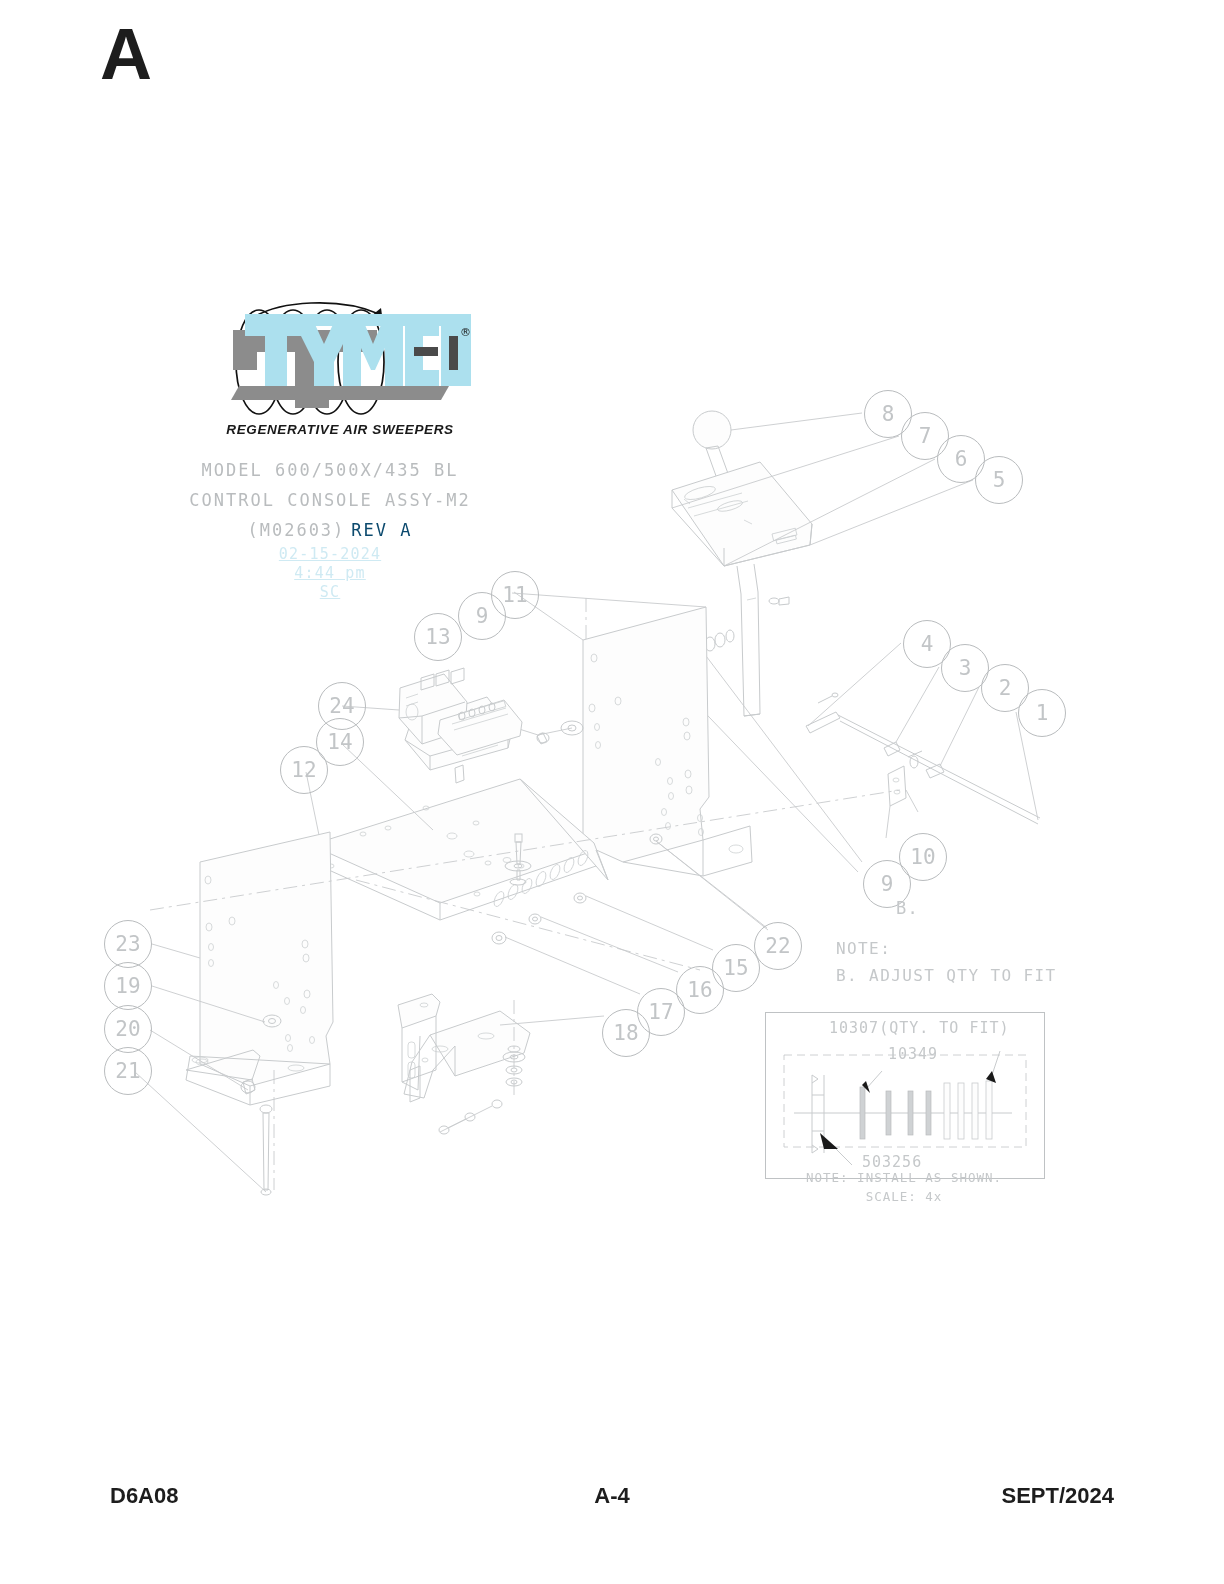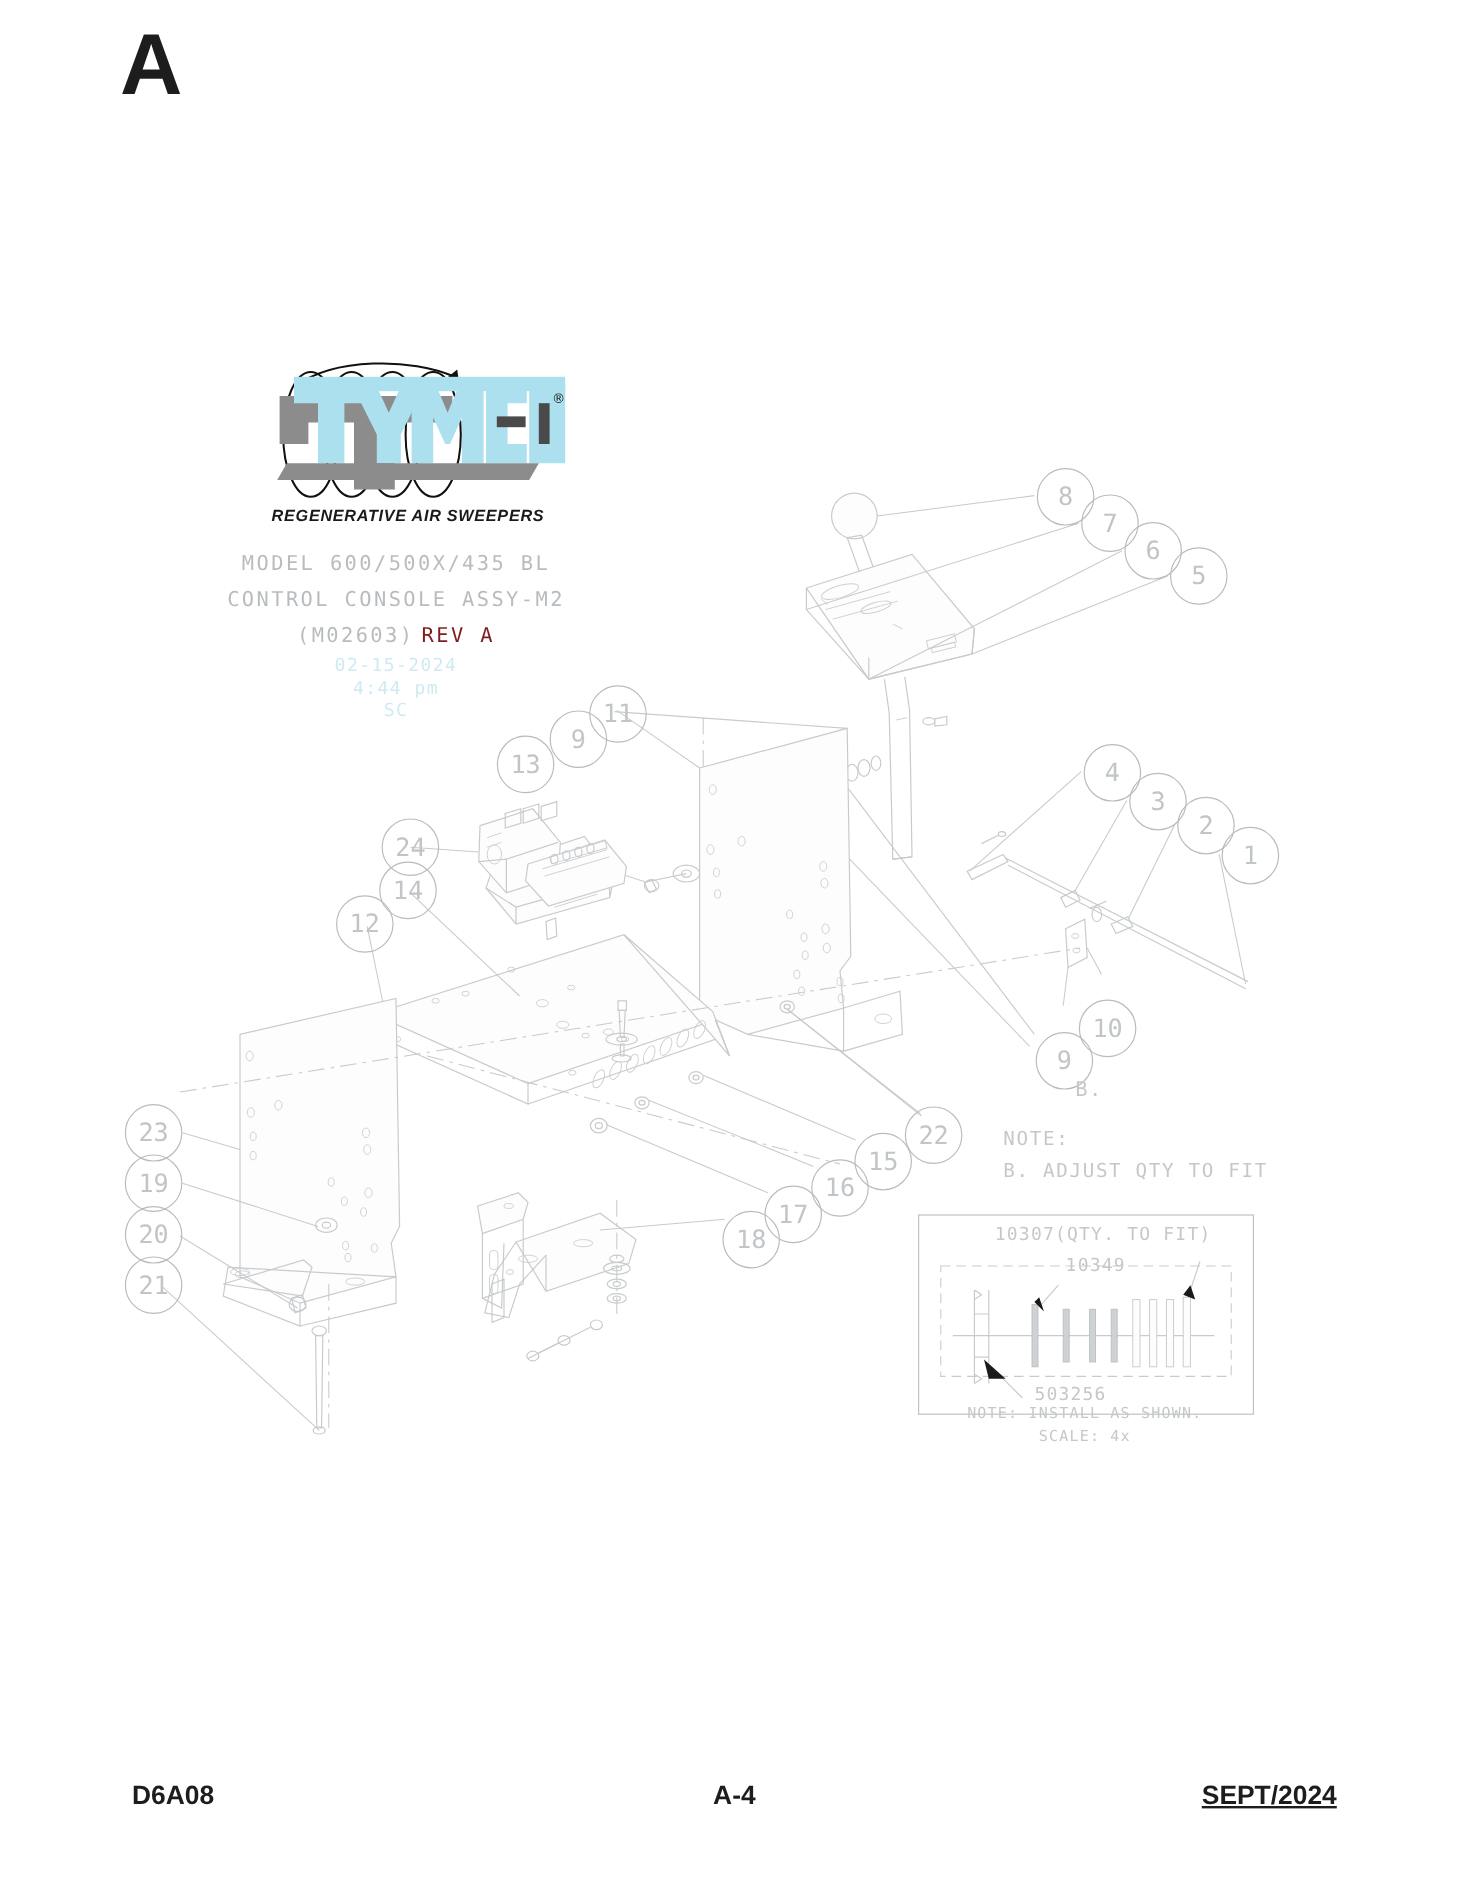--- a/index.html
+++ b/index.html
@@ -17,22 +17,22 @@
   #logo-svg{position:absolute;left:0;top:0;}
   #logo-tagline{position:absolute;left:32px;top:122px;width:250px;text-align:center;
      font-size:13.5px;font-weight:bold;font-style:italic;letter-spacing:.6px;color:#1a1a1a;
      font-family:"Liberation Sans",sans-serif;}
 
   
   #title-block{position:absolute;left:110px;top:455px;width:440px;text-align:center;
      font-family:"DejaVu Sans Mono",monospace;}
   .tline{font-size:17px;letter-spacing:2.0px;color:#b9bcbe;line-height:30px;white-space:nowrap;}
   .tline.l3{display:flex;justify-content:center;align-items:flex-end;gap:0px;}
-  .rev{color:#7f1d1d;margin-left:6px;}
-  .stamp{font-size:15px;letter-spacing:1.2px;color:#cfeaf3;line-height:19px;}
+  .rev{color:#0c4a6e;margin-left:6px;}
+  .stamp{font-size:15px;letter-spacing:1.2px;color:#cfeaf3;line-height:19px;text-decoration:underline;}
 
   
   #drawing{position:absolute;left:0;top:0;width:1224px;height:1584px;pointer-events:none;}
 
   
   .balloon{position:absolute;width:46px;height:46px;border:1px solid #b9bcbe;border-radius:50%;
      background:transparent;display:flex;align-items:center;justify-content:center;
      font-family:"DejaVu Sans Mono",monospace;font-size:21px;color:#c2c5c7;letter-spacing:0;}
 
   
@@ -50,21 +50,21 @@
      font-family:"DejaVu Sans Mono",monospace;font-size:12.5px;letter-spacing:1px;color:#c5c8ca;}
   #detail-scale{position:absolute;left:765px;top:1189px;width:278px;text-align:center;
      font-family:"DejaVu Sans Mono",monospace;font-size:12.5px;letter-spacing:1px;color:#c5c8ca;}
 
   
   #footer{position:absolute;left:0;top:1483px;width:1224px;height:40px;}
   .fcell{position:absolute;font-size:22px;font-weight:bold;color:#1d1d1d;
      font-family:"Liberation Sans",sans-serif;}
   #footer-left{left:110px;top:0;}
   #footer-center{left:0;top:0;width:1224px;text-align:center;}
-  #footer-right{left:0;top:0;width:1114px;text-align:right;text-decoration:underline;}
+  #footer-right{left:0;top:0;width:1114px;text-align:right;}
 </style>
 </head>
 <body>
 
 <div class="page">
 
   <div id="section-letter">A</div>
 
   <div id="logo-block">
     <svg id="logo-svg" width="290" height="130" viewBox="0 0 290 130">

